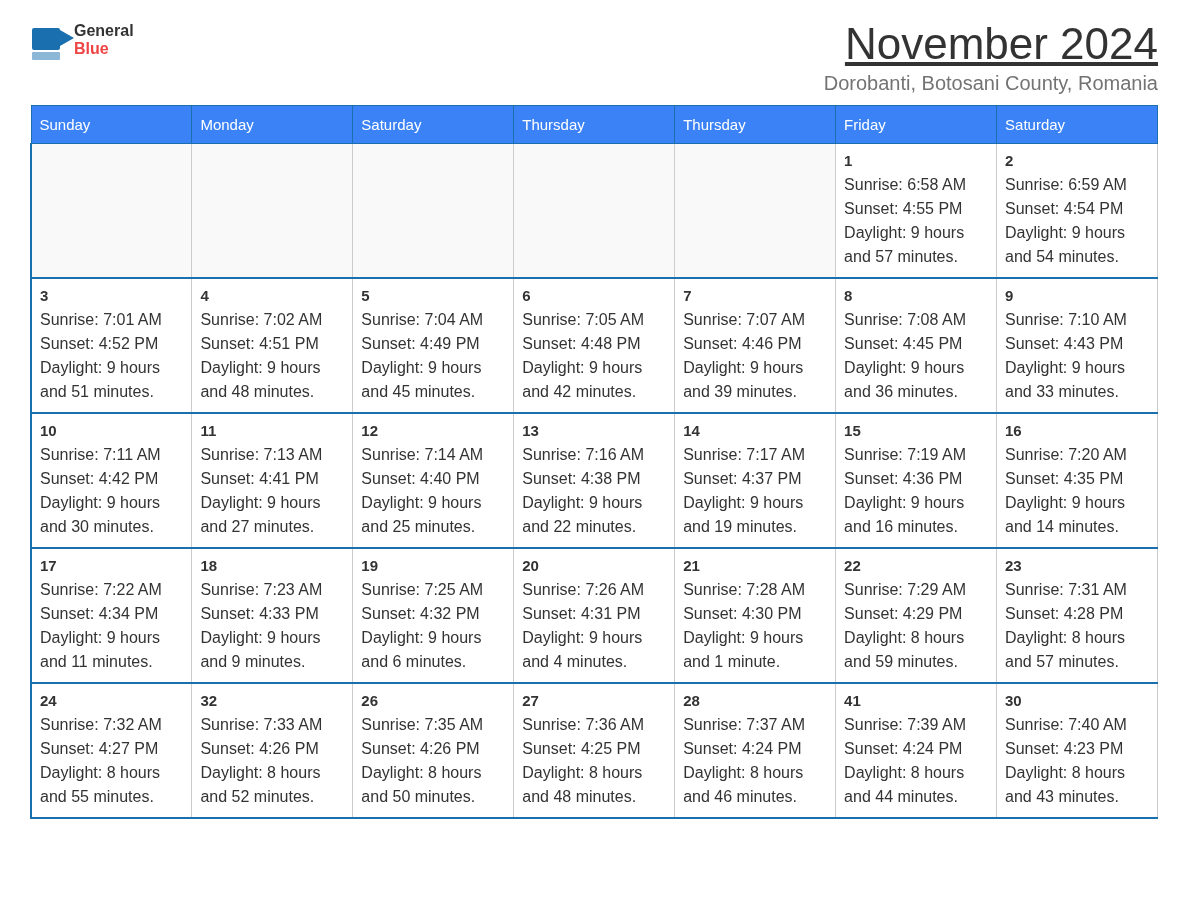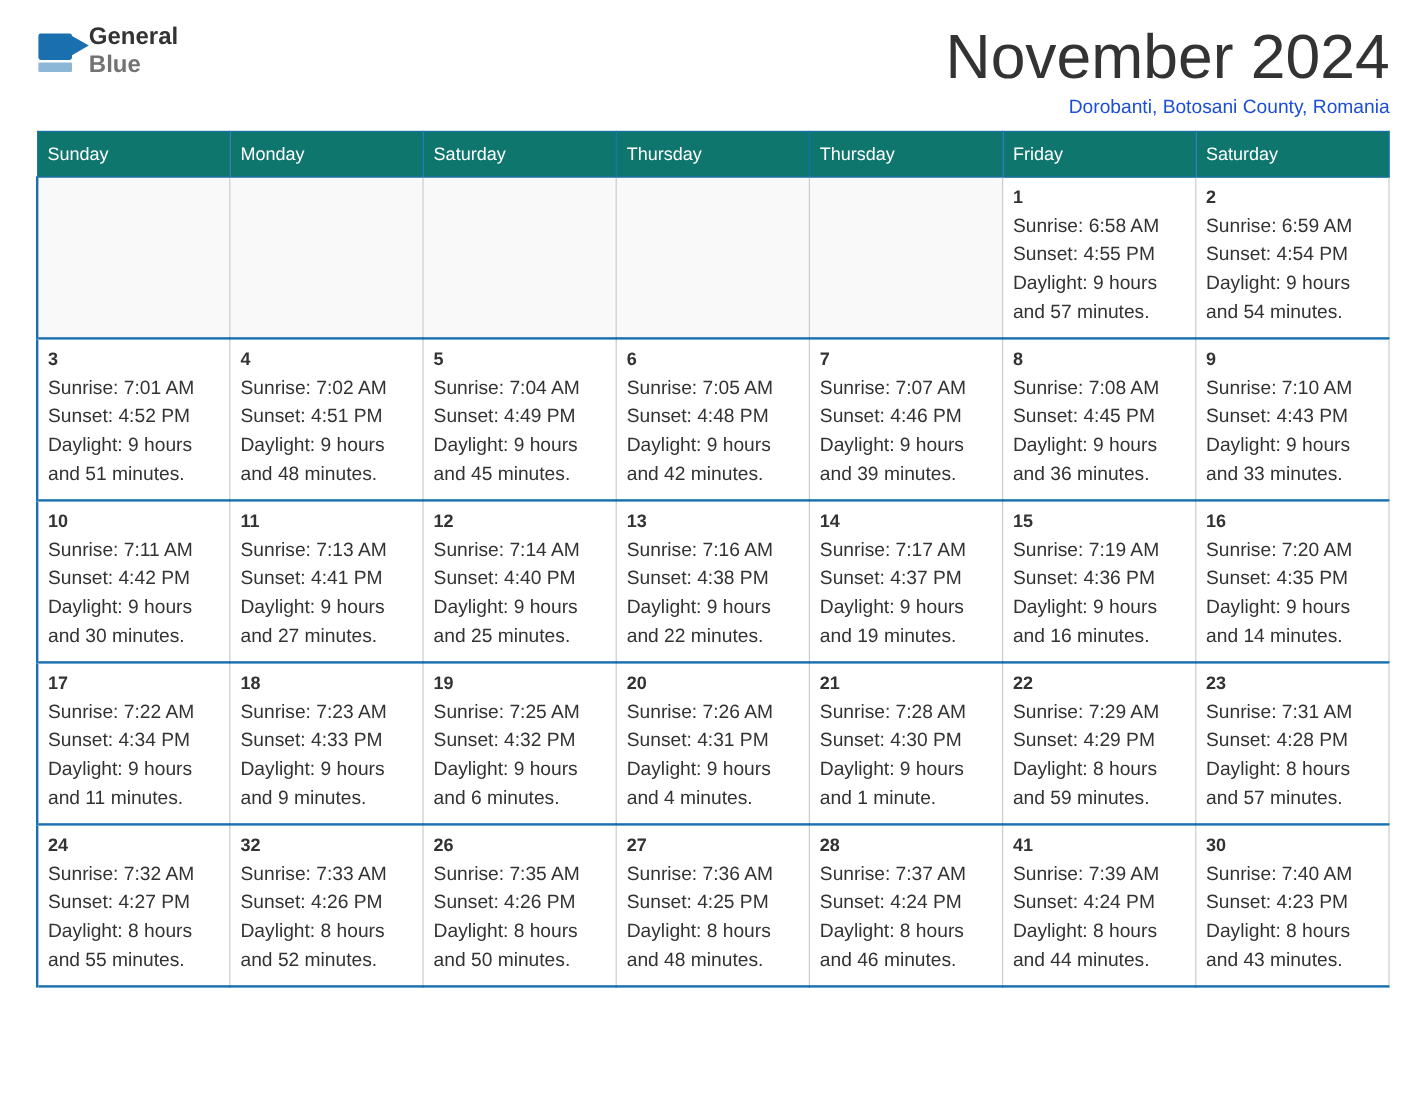--- a/index.html
+++ b/index.html
@@ -12,52 +12,54 @@
       padding: 20px 30px;
     }
     .header {
       display: flex;
       justify-content: space-between;
       align-items: flex-start;
       margin-bottom: 10px;
     }
     .logo {
       display: flex;
-      font-size: 20px;
+      align-items: center;
+      font-size: 16px;
       font-weight: bold;
       color: #333;
     }
-    .logo .blue { color: #737373; }
+    .logo .blue { color: #ef4444; }
     .logo-icon {
       width: 40px;
       height: 40px;
       margin-right: 4px;
       position: relative;
     }
     .title-block {
       text-align: right;
     }
     .calendar-title {
-      font-size: 52px;
+      font-size: 44px;
       font-weight: normal;
       color: #333;
       line-height: 1.1;
+      text-decoration: underline;
     }
     .calendar-subtitle {
-      font-size: 16px;
-      color: #1d4ed8;
+      font-size: 20px;
+      color: #737373;
       margin-top: 4px;
     }
     table {
       width: 100%;
       border-collapse: collapse;
       margin-top: 10px;
     }
     thead tr th {
-      background-color: #0f766e;
+      background-color: #3b82f6;
       color: #fff;
       padding: 10px 8px;
       font-size: 15px;
       font-weight: normal;
       text-align: left;
       border: 1px solid #1a6faf;
     }
     tbody tr td {
       vertical-align: top;
       padding: 8px 8px;

